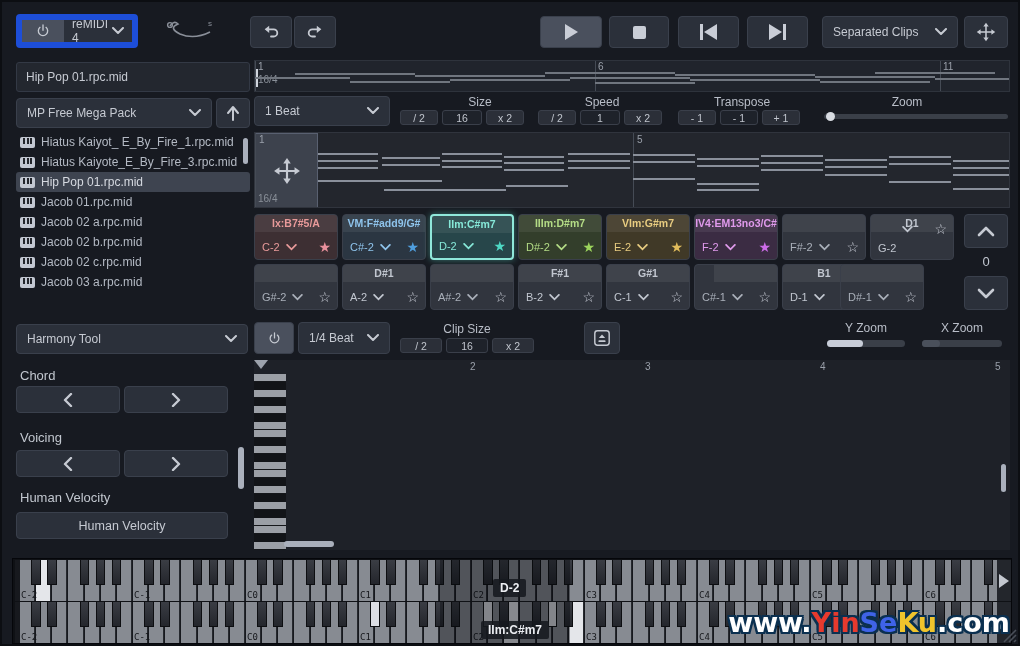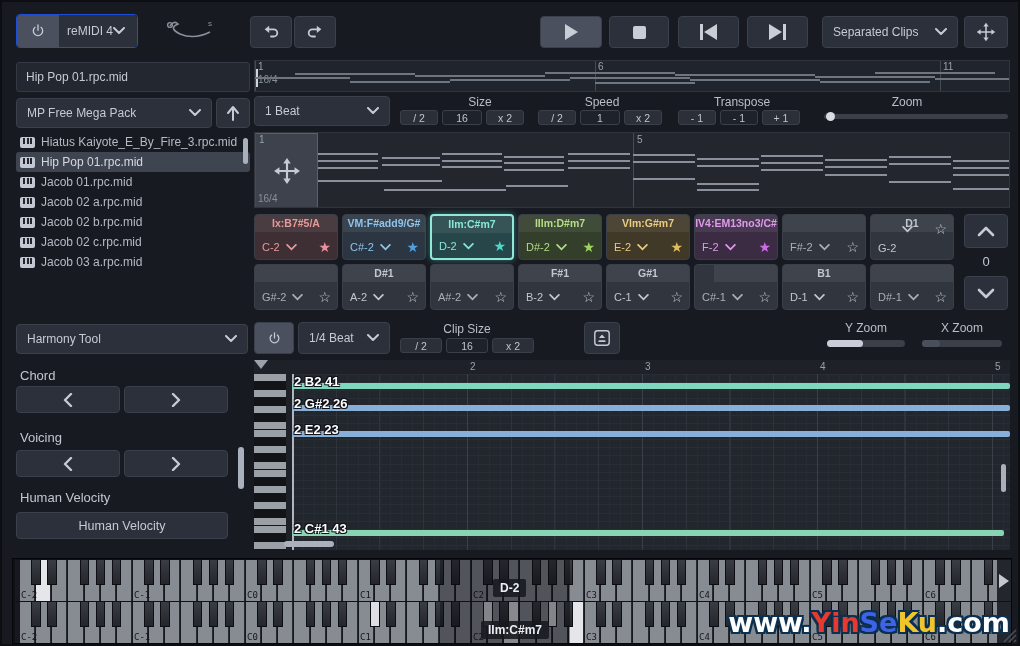--- a/index.html
+++ b/index.html
@@ -8,21 +8,21 @@
        border:2px solid #0c0e12;box-sizing:border-box;}
   .abs{position:absolute;}
   .btn{position:absolute;background:#2b303a;border:1px solid #3a404c;border-radius:4px;
        display:flex;align-items:center;justify-content:center;box-sizing:border-box;cursor:pointer;}
   .btn.lit{background:#4a505d;}
   .dd{position:absolute;background:#2b303a;border:1px solid #3a404c;border-radius:4px;
       display:flex;align-items:center;box-sizing:border-box;padding:0 10px;cursor:pointer;}
   .dd .lbl{flex:1;white-space:nowrap;overflow:hidden;color:#c6cad2;}
   .chev{width:12px;height:8px;flex:0 0 auto;}
   .chev polyline, .icon-stroke{stroke:#c6cad2;stroke-width:2;fill:none;stroke-linecap:round;stroke-linejoin:round;}
-  .group{position:absolute;border:1px solid #1d4ed8;border-radius:4px;display:flex;overflow:hidden;box-sizing:border-box;}
+  .group{position:absolute;border:6px solid #1d4ed8;border-radius:4px;display:flex;overflow:hidden;box-sizing:border-box;}
   .smalllabel{position:absolute;color:#b9bec8;font-size:12px;}
   .tinybtn{position:absolute;background:#2b2f38;border:1px solid #3a3f4a;border-radius:3px;
            color:#c0c5cd;font-size:10.5px;display:flex;align-items:center;justify-content:center;
            box-sizing:border-box;cursor:pointer;}
   .tinyval{background:#1e222a;}
   
   #file-list{position:absolute;left:14px;top:130px;width:234px;height:182px;overflow:hidden;}
   .file-item{position:relative;height:20px;display:flex;align-items:center;border-radius:3px;
              padding:0 4px;cursor:pointer;color:#b4bac4;font-size:12px;white-space:nowrap;}
   .file-item.sel{background:#3e4450;color:#d5d9e0;}
@@ -159,20 +159,28 @@
     </svg>
   </div>
 
   <div id="file-list">
       <div class="file-item">
         <div class="file-icon">
           <i style="left: 3px;"></i>
           <i style="left: 6.5px;"></i>
           <i style="left: 10px;"></i>
         </div>
+        <span>Hiatus Kaiyot_ E_By_Fire_1.rpc.mid</span>
+      </div>
+      <div class="file-item">
+        <div class="file-icon">
+          <i style="left: 3px;"></i>
+          <i style="left: 6.5px;"></i>
+          <i style="left: 10px;"></i>
+        </div>
         <span>Hiatus Kaiyote_E_By_Fire_3.rpc.mid</span>
       </div>
       <div class="file-item sel">
         <div class="file-icon">
           <i style="left: 3px;"></i>
           <i style="left: 6.5px;"></i>
           <i style="left: 10px;"></i>
         </div>
         <span>Hip Pop 01.rpc.mid</span>
       </div>
@@ -469,21 +477,21 @@
       <div class="ccell" style="left: 528px; top: 50px; background: rgb(49, 53, 62);">
         <div class="ttl" style="color: rgb(194, 199, 208);">B1</div>
         <div class="bot">
           <span style="color: rgb(194, 199, 208);">D-1</span>
           <svg viewBox="0 0 12 8" width="11" height="7" style="margin-left: 6px;">
             <polyline points="1,1 6,6 11,1" style="fill:none;stroke:#c2c7d0;stroke-width:2;stroke-linecap:round"></polyline>
           </svg>
           <span class="star" style="color: rgb(198, 203, 212);">☆</span>
         </div>
       </div>
-      <div class="ccell" style="left: 616px; top: 50px; background: rgb(49, 53, 62);">
+      <div class="ccell" style="left: 586px; top: 50px; background: rgb(49, 53, 62);">
         <div class="ttl" style="color: rgb(170, 176, 186);"></div>
         <div class="bot">
           <span style="color: rgb(170, 176, 186);">D#-1</span>
           <svg viewBox="0 0 12 8" width="11" height="7" style="margin-left: 6px;">
             <polyline points="1,1 6,6 11,1" style="fill:none;stroke:#aab0ba;stroke-width:2;stroke-linecap:round"></polyline>
           </svg>
           <span class="star" style="color: rgb(198, 203, 212);">☆</span>
         </div>
       </div>
     </div>
@@ -595,36 +603,20 @@
         <div class="rk-w"></div>
         <div class="rk-b"></div>
         <div class="rk-w"></div>
         <div class="rk-b"></div>
         <div class="rk-w"></div>
         <div class="rk-b"></div>
         <div class="rk-w"></div>
         <div class="rk-w"></div>
         <div class="rk-b"></div>
         <div class="rk-w"></div>
-      </div>
-    <div class="abs" id="roll-content" style="left:38px;top:14px;width:718px;height:176px;background-color:#22262d;
-      background-image:
-        repeating-linear-gradient(90deg,#3a404a 0 1px,transparent 1px 175px),
-        repeating-linear-gradient(90deg,#2e333c 0 1px,transparent 1px 43.75px),
-        repeating-linear-gradient(90deg,#272b33 0 1px,transparent 1px 10.94px),
-        repeating-linear-gradient(180deg,rgba(255,255,255,0.035) 0 1px,transparent 1px 8.15px);">
-        <div class="note" style="left: 0px; top: 9px; width: 718px; background: rgb(126, 216, 189);"></div>
-        <div class="note-lab" style="left: 2px; top: 0px;">2 B2 41</div>
-        <div class="note" style="left: 0px; top: 31px; width: 718px; background: rgb(136, 175, 216);"></div>
-        <div class="note-lab" style="left: 2px; top: 22px;">2 G#2 26</div>
-        <div class="note" style="left: 0px; top: 57px; width: 718px; background: rgb(136, 175, 216);"></div>
-        <div class="note-lab" style="left: 2px; top: 48px;">2 E2 23</div>
-        <div class="note" style="left: 0px; top: 156px; width: 712px; background: rgb(138, 212, 180);"></div>
-        <div class="note-lab" style="left: 2px; top: 147px;">2 C#1 43</div>
-        <div style="left: 190px; top: 0px; width: 2px; height: 176px; background: rgba(200, 205, 214, 0.85);"></div>
       </div>
     <div class="scroll-thumb" style="left:30px;top:181px;width:50px;height:6px;"></div>
     <div class="scroll-thumb" style="left:747px;top:104px;width:5px;height:28px;"></div>
   </div>
 
   <div class="abs" style="left:10px;top:556px;width:1000px;height:86px;background:#0f1115;border:1px solid #05060a;
        box-sizing:border-box;">
     <div class="kb-row" id="kb-top" style="top:1px;">
         <div class="wkey" style="left: 5px;"></div>
         <div class="wkey on" style="left: 21.1429px;"></div>

